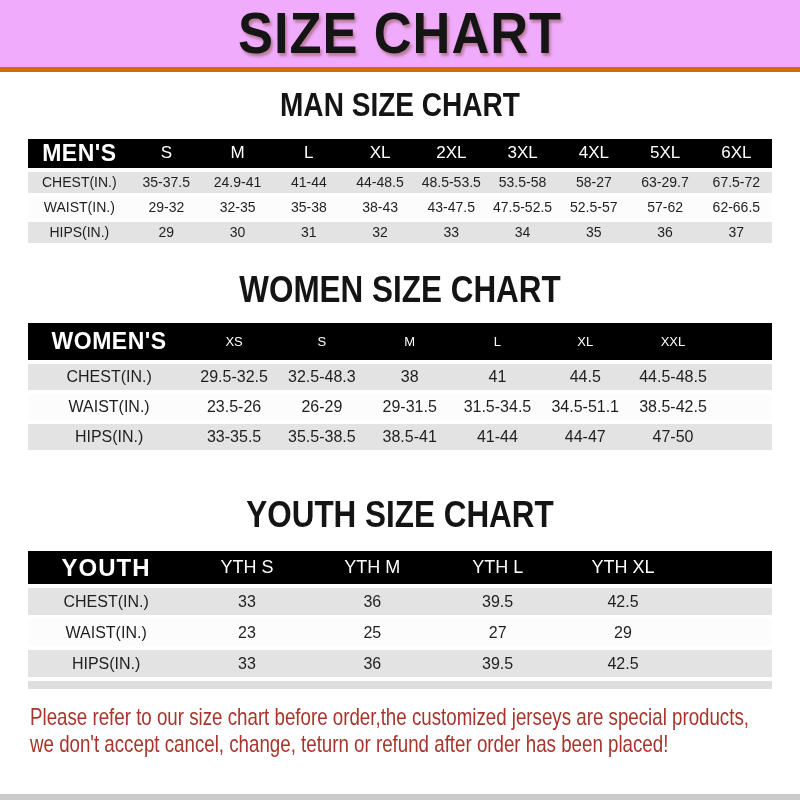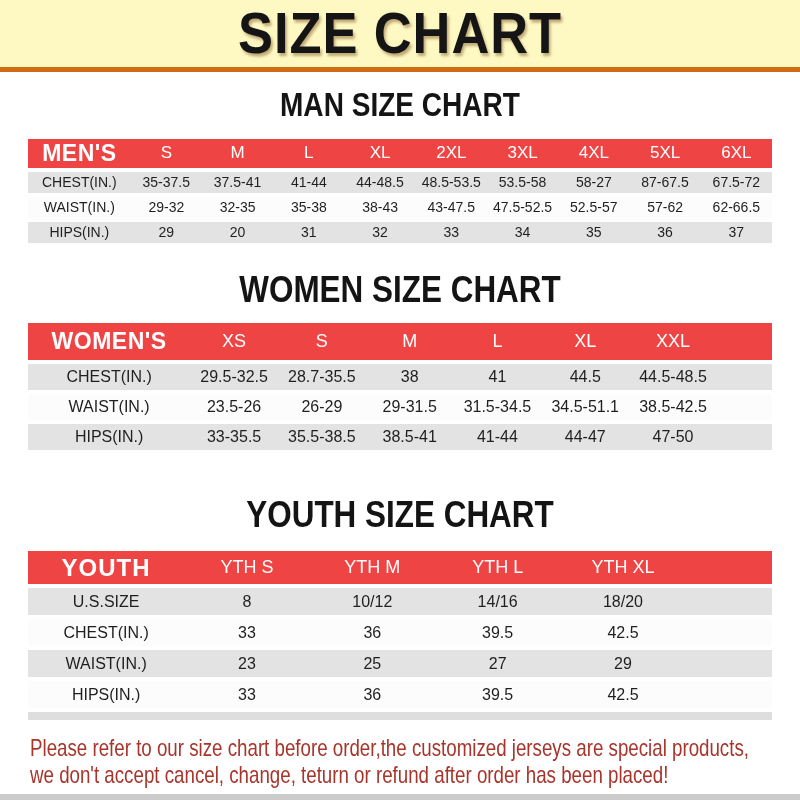--- a/index.html
+++ b/index.html
@@ -4,21 +4,21 @@
 <style>
   html,body{margin:0;padding:0;}
   body{
     width:800px;height:800px;overflow:hidden;background:#ffffff;
     font-family:"Liberation Sans", sans-serif;
   }
   .page{position:relative;width:800px;height:800px;background:#fff;overflow:hidden;}
 
   
   .banner{
-    height:67px;background:#fef9c3;border-bottom:5px solid #cf6d12;
+    height:67px;background:#f0abfc;border-bottom:5px solid #cf6d12;
     display:flex;align-items:center;justify-content:center;
   }
   .banner h1{
     margin:0;line-height:1;font-size:57px;font-weight:700;color:#151515;
     letter-spacing:1px;transform:scaleX(.92);
     text-shadow:2px 3px 3px rgba(100,50,0,.40);
   }
 
   
   .section-title{
@@ -28,34 +28,34 @@
   #men   .section-title{font-size:33px;margin:16px 0 12px;}
   #women .section-title{font-size:37px;margin:24px 0 10px;}
   #youth .section-title{font-size:37px;margin:42px 0 12px;}
 
   
   .size-table{
     width:744px;margin:0 auto;table-layout:fixed;text-align:center;
     border-collapse:separate;border-spacing:0 4px;color:#1f1f1f;
   }
   .size-table th,.size-table td{padding:0;vertical-align:middle;overflow:hidden;}
-  .size-table thead th{background:#ef4444;color:#fff;font-weight:400;}
+  .size-table thead th{background:#000000;color:#fff;font-weight:400;}
   .size-table th.corner{font-weight:700;letter-spacing:.5px;}
   .size-table tbody tr:nth-child(odd)  td{background:#e3e3e3;}
   .size-table tbody tr:nth-child(even) td{background:#fcfcfc;}
 
   .men{font-size:14px;}
   .men thead tr{height:29px;}
   .men thead th{font-size:17px;}
   .men th.corner{font-size:23px;}
   .men tbody tr{height:21px;}
 
   .women{font-size:16px;}
   .women thead tr{height:37px;}
-  .women thead th{font-size:18px;}
+  .women thead th{font-size:13px;}
   .women th.corner{font-size:23px;}
   .women tbody tr{height:26px;}
 
   .youth{font-size:16px;}
   .youth thead tr{height:33px;}
   .youth thead th{font-size:18px;}
   .youth th.corner{font-size:24px;letter-spacing:1px;}
   .youth tbody tr{height:27px;}
 
   .table-bottom-strip{width:744px;height:8px;margin:0 auto;background:#dedede;}
@@ -106,45 +106,45 @@
               <th>3XL</th>
               <th>4XL</th>
               <th>5XL</th>
               <th>6XL</th>
             </tr>
           </thead>
           <tbody>
             <tr>
               <td class="rowlabel">CHEST(IN.)</td>
               <td>35-37.5</td>
-              <td>37.5-41</td>
+              <td>24.9-41</td>
               <td>41-44</td>
               <td>44-48.5</td>
               <td>48.5-53.5</td>
               <td>53.5-58</td>
               <td>58-27</td>
-              <td>87-67.5</td>
+              <td>63-29.7</td>
               <td>67.5-72</td>
             </tr>
             <tr>
               <td class="rowlabel">WAIST(IN.)</td>
               <td>29-32</td>
               <td>32-35</td>
               <td>35-38</td>
               <td>38-43</td>
               <td>43-47.5</td>
               <td>47.5-52.5</td>
               <td>52.5-57</td>
               <td>57-62</td>
               <td>62-66.5</td>
             </tr>
             <tr>
               <td class="rowlabel">HIPS(IN.)</td>
               <td>29</td>
-              <td>20</td>
+              <td>30</td>
               <td>31</td>
               <td>32</td>
               <td>33</td>
               <td>34</td>
               <td>35</td>
               <td>36</td>
               <td>37</td>
             </tr>
           </tbody>
         </table>
@@ -172,21 +172,21 @@
               <th>L</th>
               <th>XL</th>
               <th>XXL</th>
               <th></th>
             </tr>
           </thead>
           <tbody>
             <tr>
               <td class="rowlabel">CHEST(IN.)</td>
               <td>29.5-32.5</td>
-              <td>28.7-35.5</td>
+              <td>32.5-48.3</td>
               <td>38</td>
               <td>41</td>
               <td>44.5</td>
               <td>44.5-48.5</td>
               <td></td>
             </tr>
             <tr>
               <td class="rowlabel">WAIST(IN.)</td>
               <td>23.5-26</td>
               <td>26-29</td>
@@ -226,28 +226,20 @@
               <th class="corner">YOUTH</th>
               <th>YTH S</th>
               <th>YTH M</th>
               <th>YTH L</th>
               <th>YTH XL</th>
               <th></th>
             </tr>
           </thead>
           <tbody>
             <tr>
-              <td class="rowlabel">U.S.SIZE</td>
-              <td>8</td>
-              <td>10/12</td>
-              <td>14/16</td>
-              <td>18/20</td>
-              <td></td>
-            </tr>
-            <tr>
               <td class="rowlabel">CHEST(IN.)</td>
               <td>33</td>
               <td>36</td>
               <td>39.5</td>
               <td>42.5</td>
               <td></td>
             </tr>
             <tr>
               <td class="rowlabel">WAIST(IN.)</td>
               <td>23</td>

